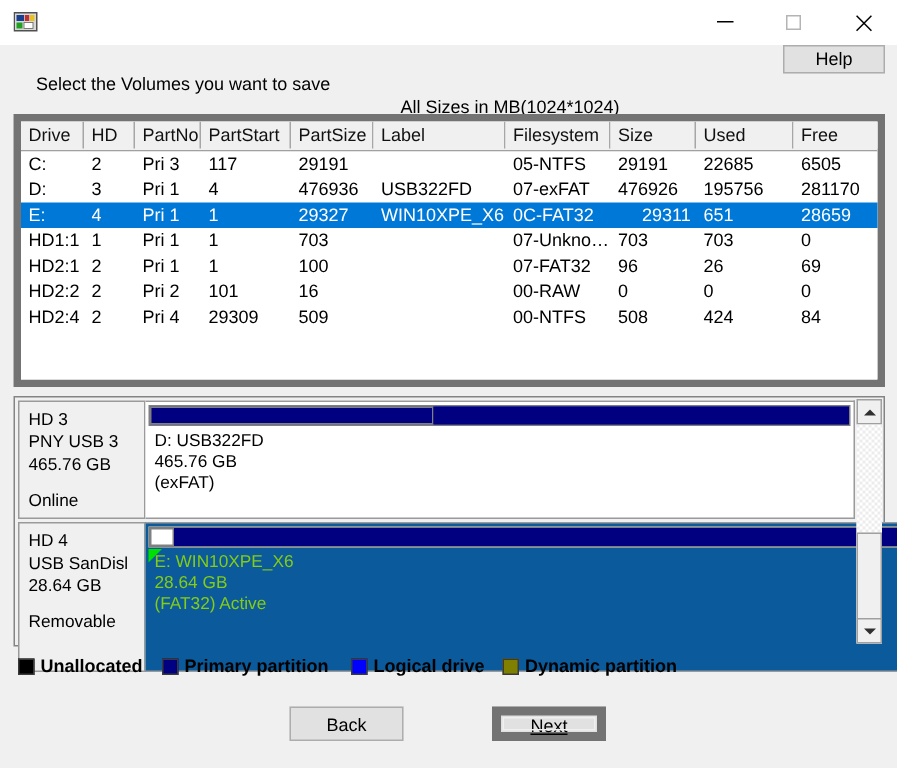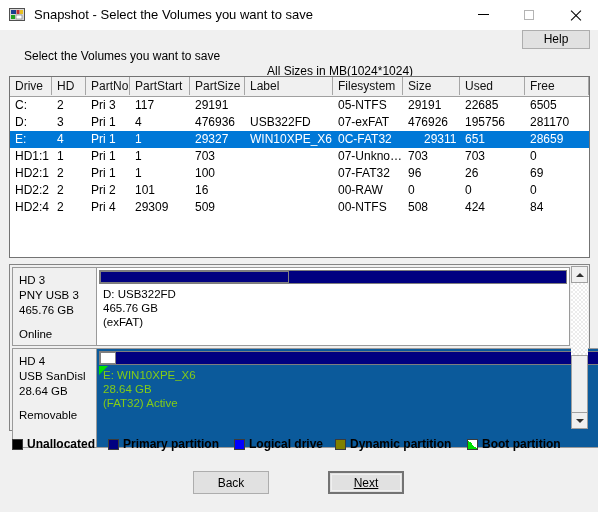--- a/index.html
+++ b/index.html
@@ -111,21 +111,21 @@
     font-size: 12px;
     white-space: nowrap;
   }
 
   
   #table-wrap {
     position: absolute;
     left: 9px; top: 76px;
     width: 581px; height: 182px;
     background: #ffffff;
-    border: 1px solid #737373;
+    border: 5px solid #737373;
     box-sizing: border-box;
     overflow: hidden;
   }
   #thead {
     position: relative;
     height: 19px;
     background: #f0f0f0;
     border-bottom: 1px solid #a0a0a0;
   }
   .th {
@@ -316,21 +316,21 @@
     background: #e1e1e1;
     border: 1px solid #adadad;
     box-sizing: border-box;
     font-family: "Liberation Sans", sans-serif;
     font-size: 12px;
     color: #000;
     padding: 0;
     cursor: default;
   }
   #btn-back { left: 193px; }
-  #btn-next { left: 328px; border: 2px solid #737373; text-decoration: underline; }
+  #btn-next { left: 328px; border: 6px solid #737373; text-decoration: underline; }
   #btn-next::after {
     content: "";
     position: absolute;
     left: 1px; top: 1px; right: 1px; bottom: 1px;
     border: 1px solid #f0f0f0;
     pointer-events: none;
   }
 </style>
 </head>
 <body>
@@ -339,21 +339,20 @@
   <div id="app-icon">
     <svg width="17" height="17" viewBox="0 0 17 17">
       <rect x="0.5" y="2.5" width="15" height="12" fill="#d8d8d8" stroke="#505050"></rect>
       <rect x="2" y="4" width="5" height="4" fill="#1a3f8f"></rect>
       <rect x="7.5" y="4" width="3" height="4" fill="#c03030"></rect>
       <rect x="2" y="9" width="4" height="4" fill="#20a020"></rect>
       <rect x="7" y="9" width="6" height="4" fill="#ffffff" stroke="#707070" stroke-width="0.6"></rect>
       <rect x="11" y="4" width="3" height="4" fill="#e8c020"></rect>
     </svg>
   </div>
-  <div id="title-text">Snapshot - Select the Volumes you want to save</div>
 
   <button class="winbtn" id="btn-min">
     <span class="glyph-min"></span>
   </button>
   <button class="winbtn" id="btn-max">
     <span class="glyph-max"></span>
   </button>
   <button class="winbtn" id="btn-close">
     <span class="glyph-close"></span>
   </button>
@@ -521,17 +520,16 @@
       <span class="tri-down"></span>
     </div>
   </div>
 </div>
 
 <div id="legend">
     <div class="leg-item" style="left: 0px;"><span class="leg-sw" style="background: rgb(0, 0, 0);"></span><span class="leg-label">Unallocated</span></div>
     <div class="leg-item" style="left: 96px;"><span class="leg-sw" style="background: rgb(0, 0, 128);"></span><span class="leg-label">Primary partition</span></div>
     <div class="leg-item" style="left: 222px;"><span class="leg-sw" style="background: rgb(0, 0, 255);"></span><span class="leg-label">Logical drive</span></div>
     <div class="leg-item" style="left: 323px;"><span class="leg-sw" style="background: rgb(128, 128, 0);"></span><span class="leg-label">Dynamic partition</span></div>
-    <div class="leg-item" style="left: 455px;"><span class="leg-sw boot"></span><span class="leg-label">Boot partition</span></div>
   </div>
 
 <button class="navbtn" id="btn-back">Back</button>
 <button class="navbtn" id="btn-next">Next</button>
 
 </body></html>

